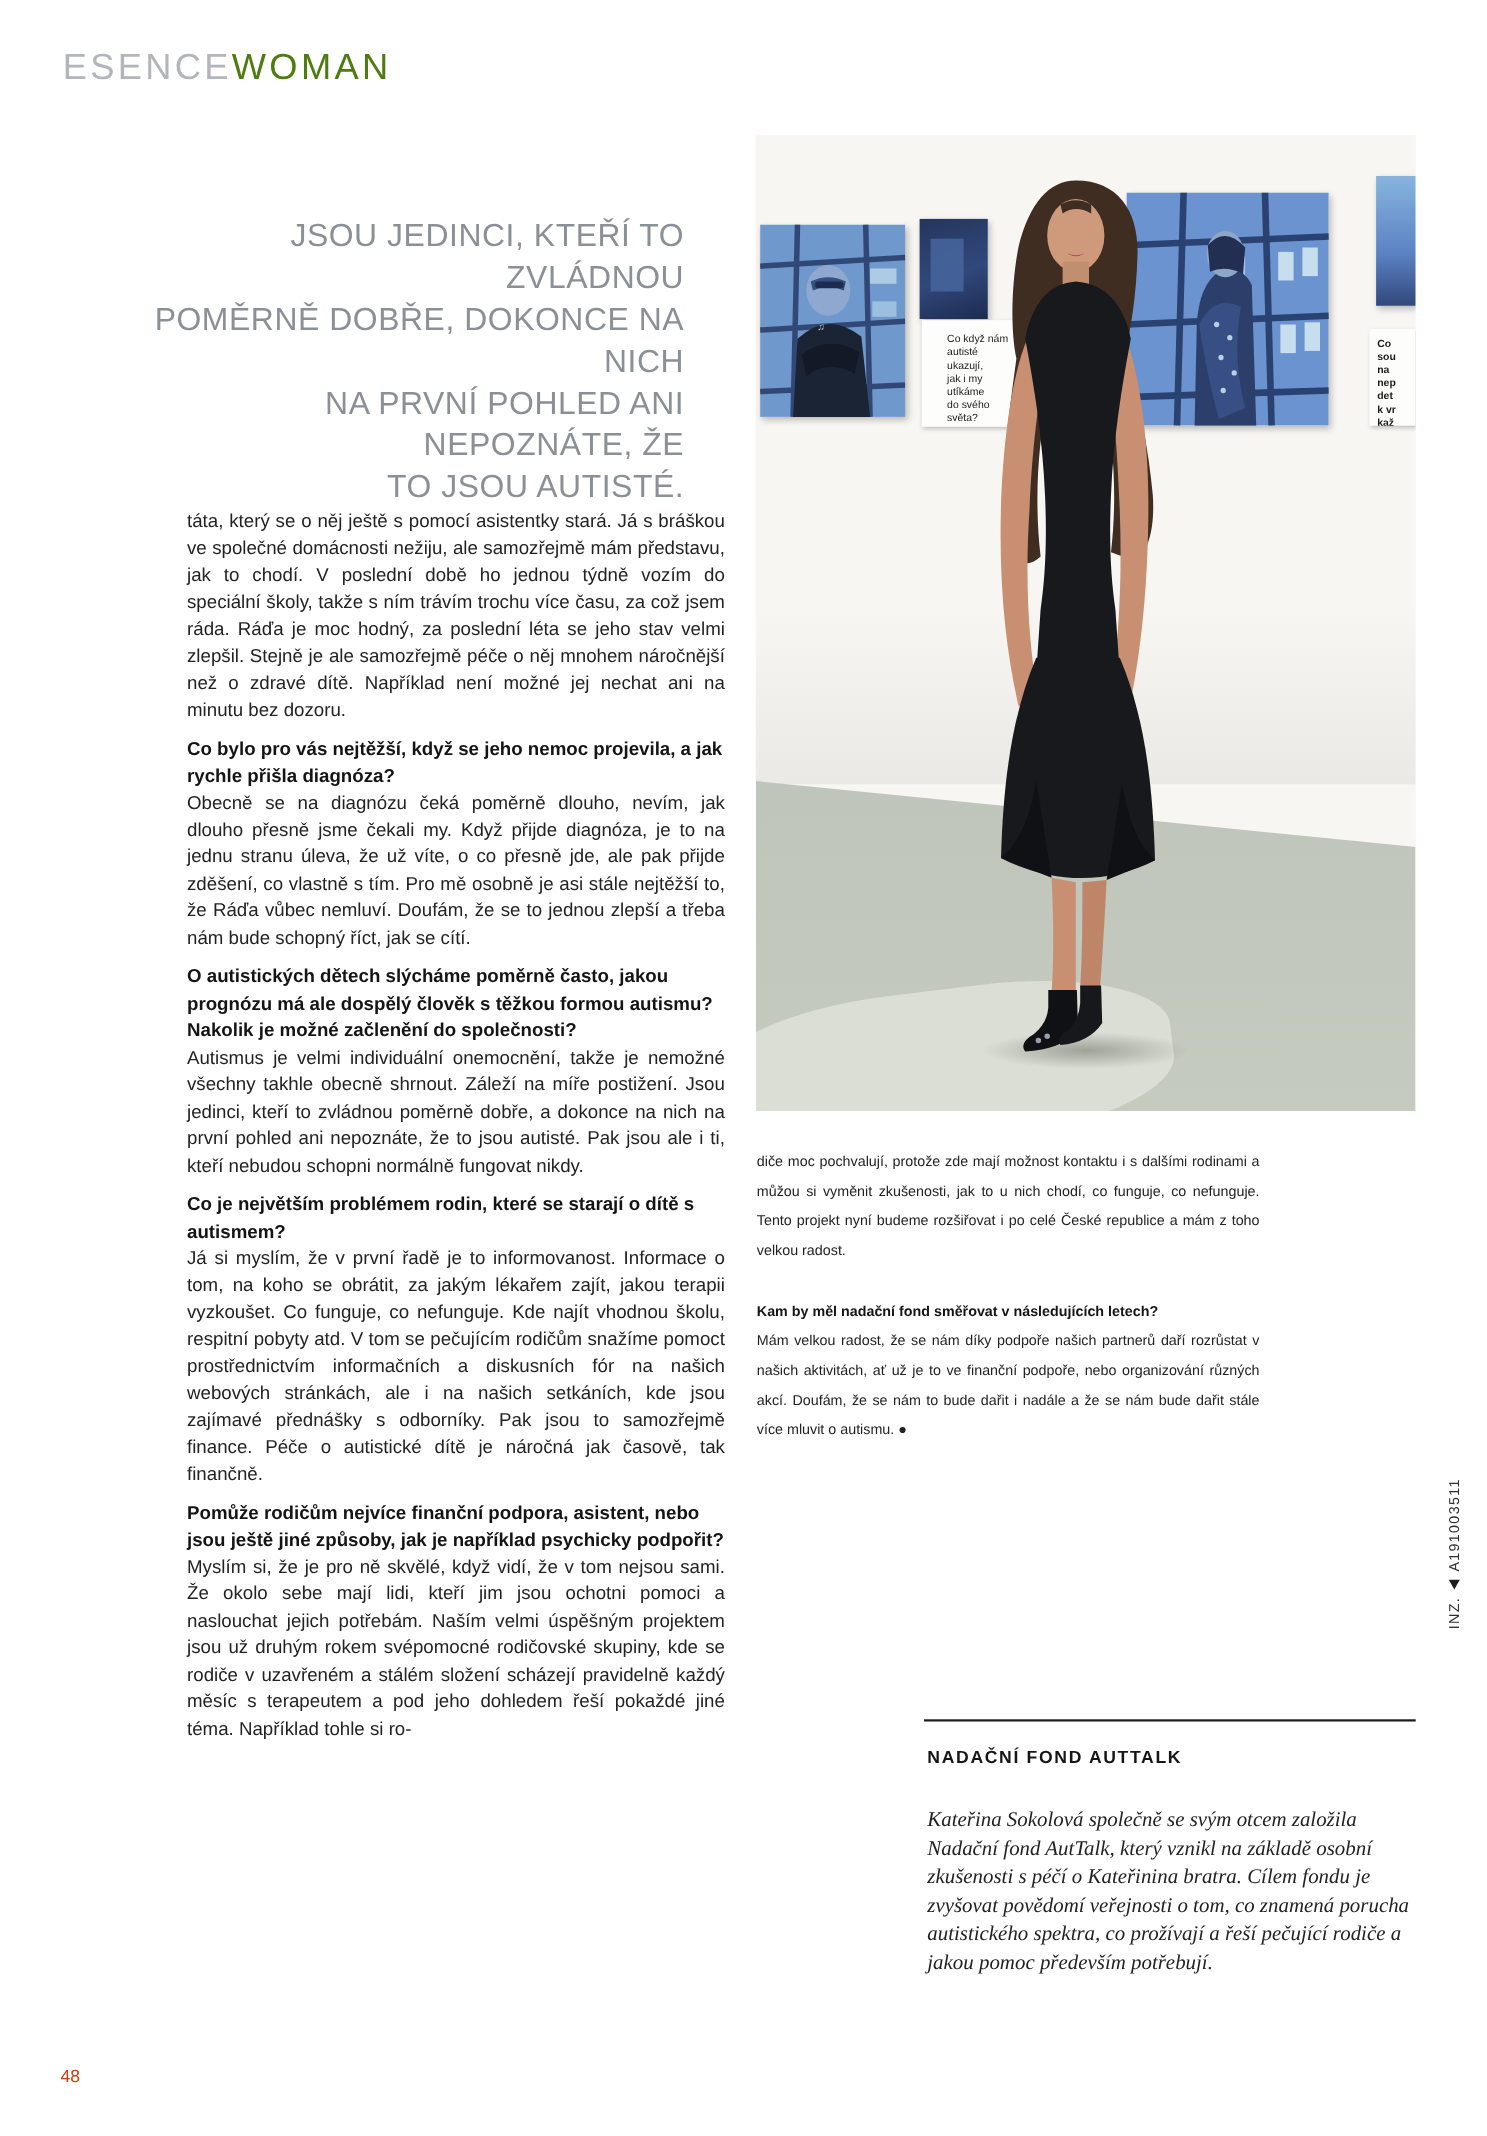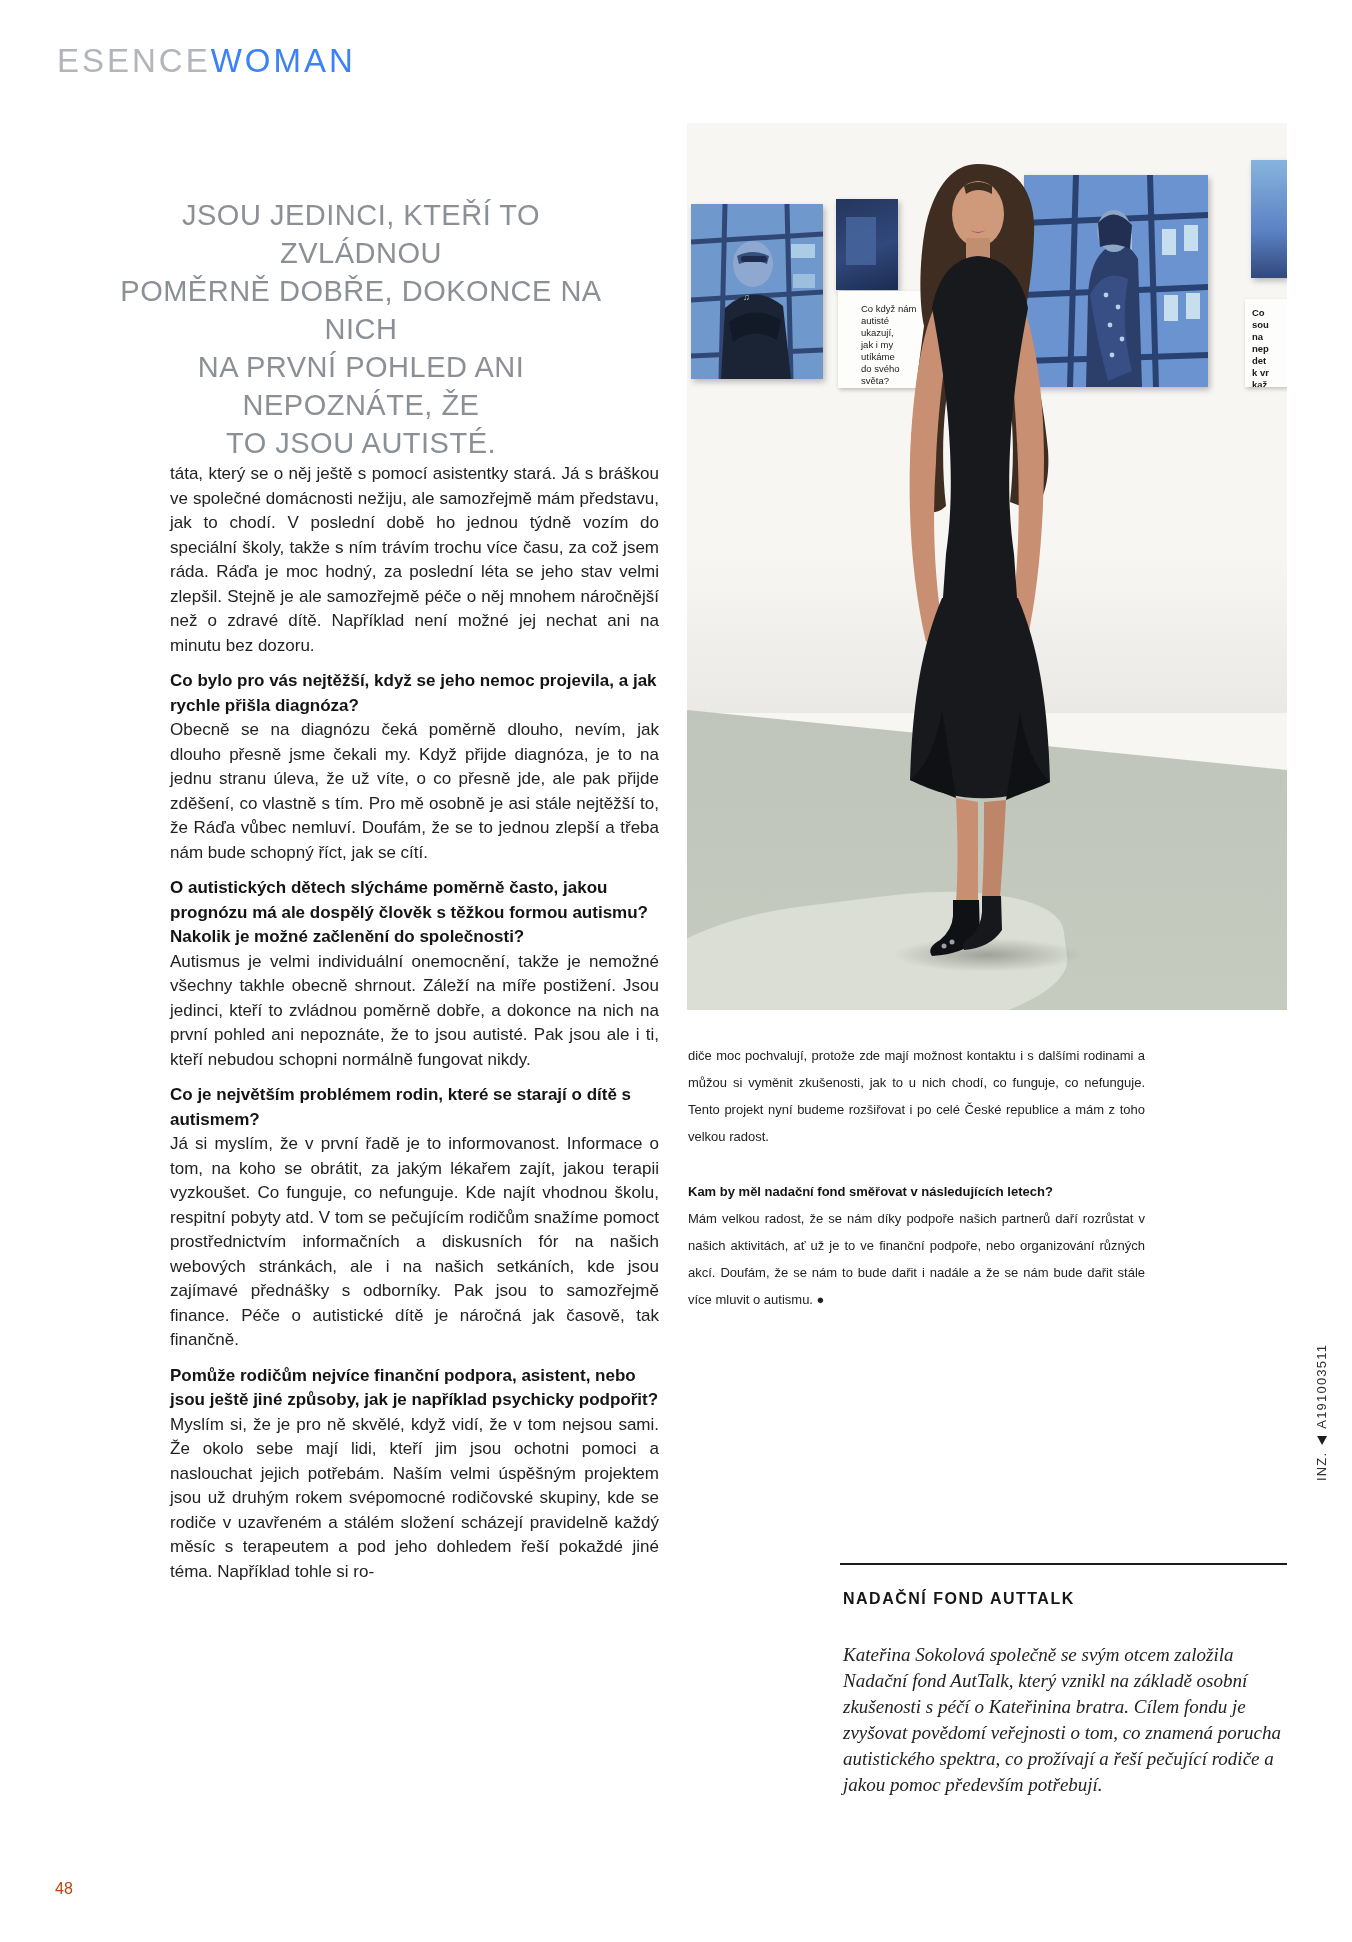--- a/index.html
+++ b/index.html
@@ -3,24 +3,24 @@
 <meta charset="utf-8">
 <style>
   html,body{margin:0;padding:0;background:#ffffff;}
   .page{
     position:relative;width:1352px;height:1942px;background:#ffffff;overflow:hidden;
     font-family:"Liberation Sans",sans-serif;color:#1c1c1c;
   }
   
   .brand{position:absolute;left:57px;top:42px;font-size:33px;font-weight:300;letter-spacing:3px;white-space:nowrap;}
   .brand .lt{color:#b2b5b9;}
-  .brand .dk{color:#3b82f6;}
+  .brand .dk{color:#4d7c0f;}
   
   .pullquote{
-    position:absolute;left:100px;top:196px;width:522px;text-align:center;
+    position:absolute;left:100px;top:196px;width:522px;text-align:right;
     font-size:29px;line-height:38px;letter-spacing:.5px;color:#8b9096;font-weight:300;
   }
   
   .col{position:absolute;text-align:justify;color:#222;}
   .col-left{left:170px;top:462px;width:489px;font-size:17px;line-height:24.5px;}
   .col-right{left:688px;top:1042px;width:457px;font-size:13px;line-height:27px;}
   .col p{margin:0;}
   .col p.q{font-weight:bold;color:#141414;margin-top:11px;text-align:left;}
   .col-right p.q{margin-top:28px;}
   .col p.q:first-child{margin-top:0;}

